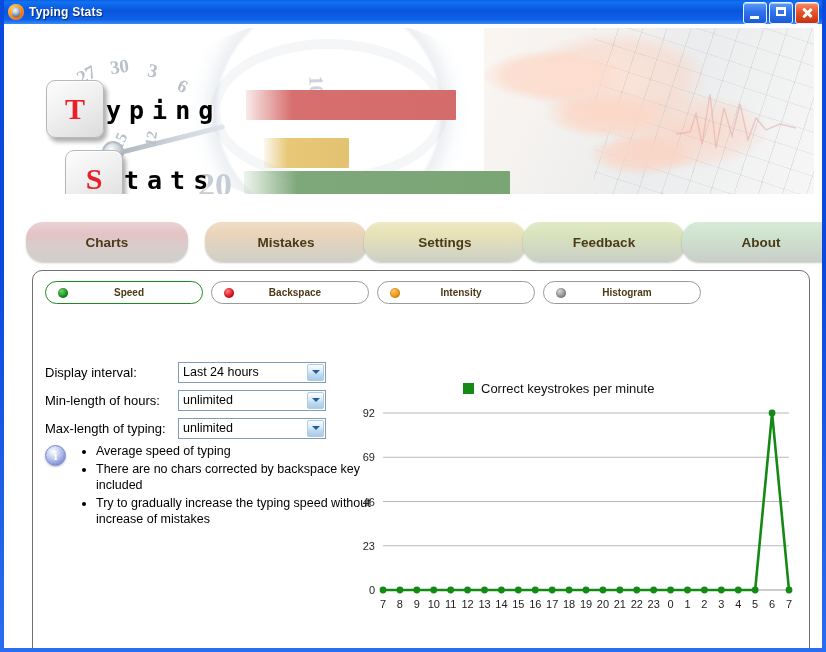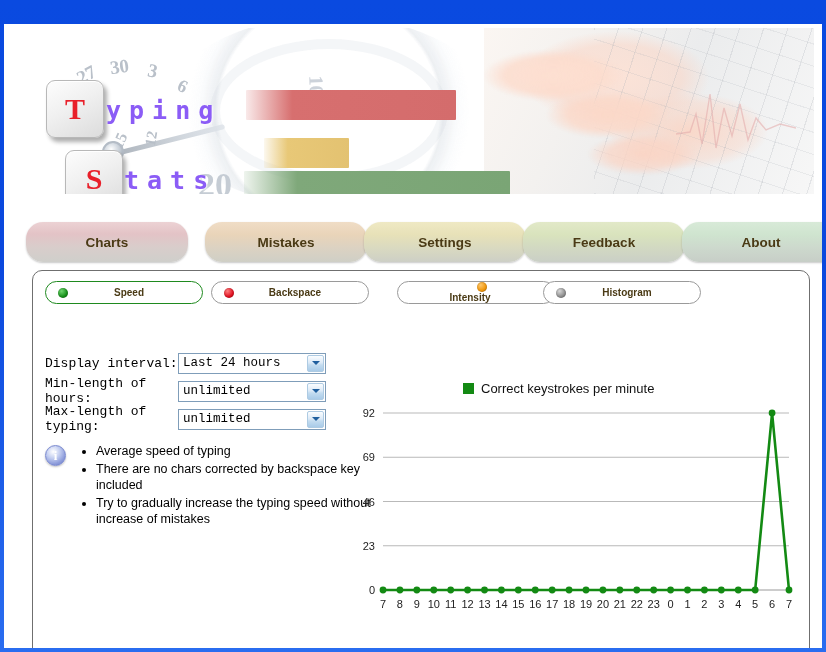--- a/index.html
+++ b/index.html
@@ -136,21 +136,21 @@
     background:linear-gradient(150deg,#fdfdfd 0%,#f0f0f0 45%,#dcdcdc 100%);
     border:1px solid #b8b8b8;box-sizing:border-box;
     box-shadow:3px 4px 4px rgba(0,0,0,.32), inset 0 1px 0 #ffffff;
     display:flex;align-items:center;justify-content:center;
     color:#e8202a;font-family:"Liberation Serif",serif;font-weight:bold;font-size:30px;
   }
   .key-t{left:32px;top:52px;}
   .key-s{left:51px;top:122px;}
   .word{
     position:absolute;font-family:"DejaVu Sans Mono",monospace;font-weight:bold;
-    color:#8b5cf6;font-size:25px;letter-spacing:8px;
+    color:#000000;font-size:25px;letter-spacing:8px;
     text-shadow:1px 1px 2px rgba(255,255,255,.9);
   }
   .w-typing{left:92px;top:68px;}
   .w-stats{left:110px;top:138px;}
 
   
   .maintabs{position:absolute;left:22px;top:198px;width:790px;height:40px;}
   .mtab{
     position:absolute;top:0;height:40px;border-radius:17px;
     display:flex;align-items:center;justify-content:center;
@@ -179,25 +179,25 @@
   .stab .dot{
     width:10px;height:10px;border-radius:50%;margin-left:12px;flex:none;
     box-shadow:inset 0 0 2px rgba(0,0,0,.25);
   }
   .stab .lbl{
     flex:1;text-align:center;color:#4a3a15;font-size:10px;font-weight:bold;
     padding-right:12px;
   }
   .st0{left:0;width:158px;}
   .st1{left:166px;width:158px;}
-  .st2{left:352px;width:158px;flex-direction:column;}
+  .st2{left:332px;width:158px;}
   .st3{left:498px;width:158px;}
 
   
-  .form{position:absolute;left:12px;top:80px;width:300px;font-family:Liberation Mono, monospace;}
+  .form{position:absolute;left:12px;top:89px;width:300px;}
   .frow{display:flex;align-items:center;height:24px;margin-bottom:4px;}
   .flabel{width:133px;font-size:13px;color:#000;}
   .select{
     width:148px;height:21px;border:1px solid #7f9db9;background:#fff;
     box-sizing:border-box;display:flex;align-items:center;position:relative;
     font-size:12.5px;color:#000;cursor:pointer;text-align:center;
   }
   .select .sv{padding-left:4px;}
   .select .arrow{
     position:absolute;right:1px;top:1px;width:17px;height:17px;
@@ -234,20 +234,35 @@
   .legend .sq{width:11px;height:11px;background:#138a13;margin-right:7px;}
   .legend .ltxt{font-size:13px;color:#111;}
   .plot{position:absolute;left:0;top:72px;width:450px;height:220px;}
   svg{display:block;}
 </style>
 </head>
 <body>
 
 <div class="window">
 
+  <div class="titlebar">
+    <div class="title-icon"></div>
+    <div class="title-text">Typing Stats</div>
+    <div class="win-buttons">
+      <div class="wbtn min">
+          <span class="g"></span>
+        </div>
+      <div class="wbtn max">
+          <span class="g"></span>
+        </div>
+      <div class="wbtn close">
+          <span class="g"></span>
+        </div>
+    </div>
+  </div>
 
   <div class="client">
 
     <div class="banner">
       <div class="banner-photo"></div>
       <div class="banner-clock"></div>
       <div class="clock-num cn27">27</div>
       <div class="clock-num cn30">30</div>
       <div class="clock-num cn3">3</div>
       <div class="clock-num cn6">6</div>

